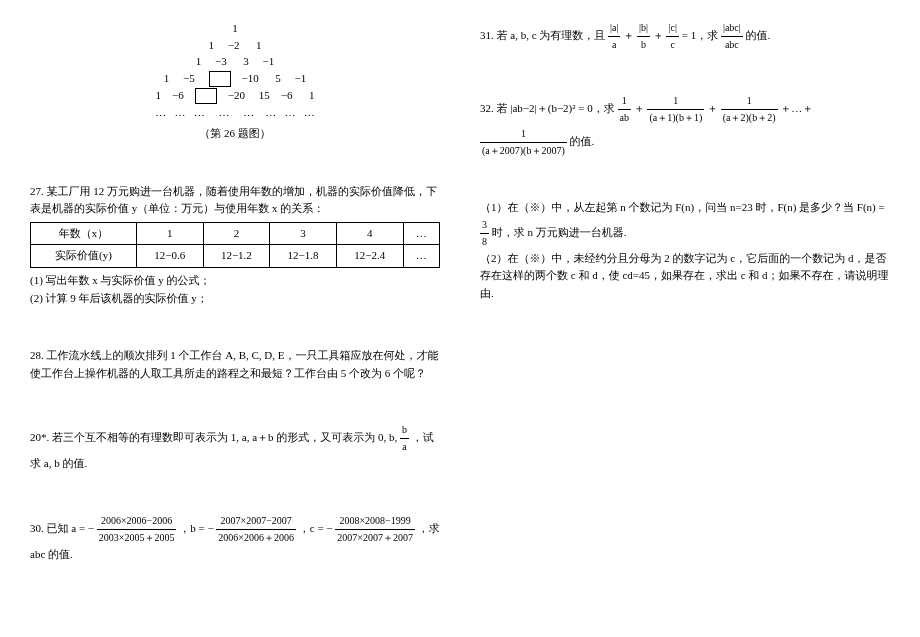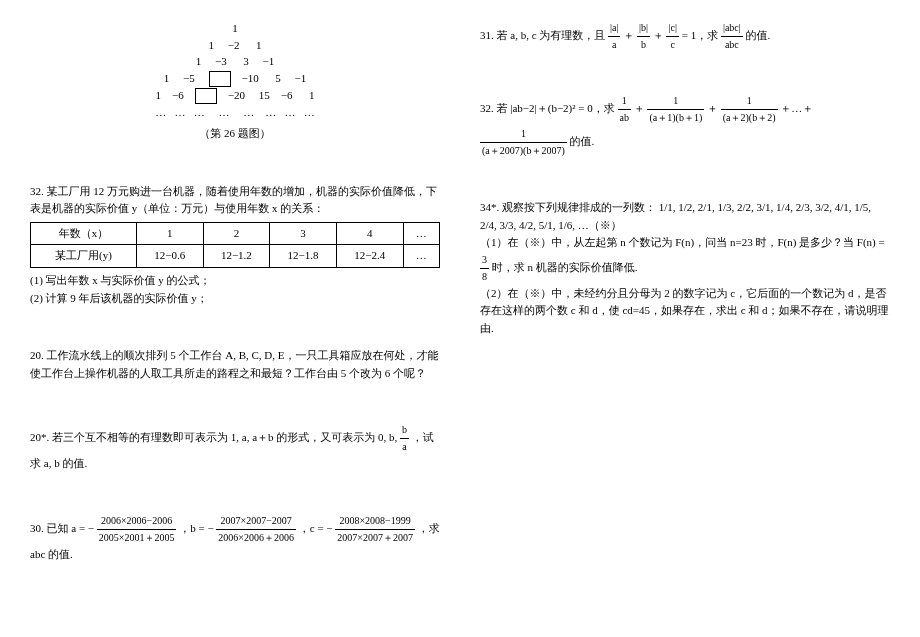--- a/index.html
+++ b/index.html
@@ -28,58 +28,58 @@
     <div class="row">1     −2      1</div>
     <div class="row">1     −3      3     −1</div>
     <div class="row">1     −5     <span class="box"></span>    −10      5     −1</div>
     <div class="row">1    −6    <span class="box"></span>    −20     15    −6      1</div>
     <div class="row">…   …   …     …     …    …   …   …</div>
   </div>
   <div class="caption">（第 26 题图）</div>
 </div>
 
 <div class="problem">
-  <div>32. 某工厂用 12 万元购进一台机器，随着使用年数的增加，机器的实际价值降低，下表是机器的实际价值 y（单位：万元）与使用年数 x 的关系：</div>
+  <div>27. 某工厂用 12 万元购进一台机器，随着使用年数的增加，机器的实际价值降低，下表是机器的实际价值 y（单位：万元）与使用年数 x 的关系：</div>
   <table>
     <tbody>
             <tr>
       <td>年数（x）</td>
               <td>1</td>
               <td>2</td>
               <td>3</td>
               <td>4</td>
               <td>…</td>
     </tr>
     <tr>
-      <td>某工厂用(y)</td>
+      <td>实际价值(y)</td>
               <td>12−0.6</td>
               <td>12−1.2</td>
               <td>12−1.8</td>
               <td>12−2.4</td>
               <td>…</td>
     </tr>
   </tbody>
         </table>
   <div>(1) 写出年数 x 与实际价值 y 的公式；</div>
   <div>(2) 计算 9 年后该机器的实际价值 y；</div>
 </div>
 
 <div class="problem">
-  <div>20. 工作流水线上的顺次排列 5 个工作台 A, B, C, D, E，一只工具箱应放在何处，才能使工作台上操作机器的人取工具所走的路程之和最短？工作台由 5 个改为 6 个呢？</div>
+  <div>28. 工作流水线上的顺次排列 1 个工作台 A, B, C, D, E，一只工具箱应放在何处，才能使工作台上操作机器的人取工具所走的路程之和最短？工作台由 5 个改为 6 个呢？</div>
 </div>
 
 <div class="problem">
   <span>20*. 若三个互不相等的有理数即可表示为 1, a, a＋b 的形式，又可表示为 0, b, </span>
   <span class="frac"><span class="n">b</span><span class="d">a</span></span>
   <span>，试求 a, b 的值.</span>
 </div>
 
 <div class="problem">
   <span>30. 已知 a = −</span>
-  <span class="frac"><span class="n">2006×2006−2006</span><span class="d">2005×2001＋2005</span></span>
+  <span class="frac"><span class="n">2006×2006−2006</span><span class="d">2003×2005＋2005</span></span>
   <span>，b = −</span>
   <span class="frac"><span class="n">2007×2007−2007</span><span class="d">2006×2006＋2006</span></span>
   <span>，c = −</span>
   <span class="frac"><span class="n">2008×2008−1999</span><span class="d">2007×2007＋2007</span></span>
   <span>，求 abc 的值.</span>
 </div>
 
 </div>
 
 <div class="col">
@@ -104,25 +104,21 @@
   <span>＋</span>
   <span class="frac"><span class="n">1</span><span class="d">(a＋2)(b＋2)</span></span>
   <span>＋…＋</span>
   <span class="frac"><span class="n">1</span><span class="d">(a＋2007)(b＋2007)</span></span>
   <span> 的值.</span>
 </div>
 
 
 <div class="problem">
   <div>
-    <span>34*. 观察按下列规律排成的一列数：</span>
-    <span>1/1, 1/2, 2/1, 1/3, 2/2, 3/1, 1/4, 2/3, 3/2, 4/1, 1/5, 2/4, 3/3, 4/2, 5/1, 1/6, …（※）</span>
-  </div>
-  <div>
     <span>（1）在（※）中，从左起第 n 个数记为 F(n)，问当 n=23 时，F(n) 是多少？当 F(n) = </span>
     <span class="frac"><span class="n">3</span><span class="d">8</span></span>
-    <span> 时，求 n 机器的实际价值降低.</span>
+    <span> 时，求 n 万元购进一台机器.</span>
   </div>
   <div>（2）在（※）中，未经约分且分母为 2 的数字记为 c，它后面的一个数记为 d，是否存在这样的两个数 c 和 d，使 cd=45，如果存在，求出 c 和 d；如果不存在，请说明理由.</div>
 </div>
 
 </div>
 </div>
 
 </body></html>

